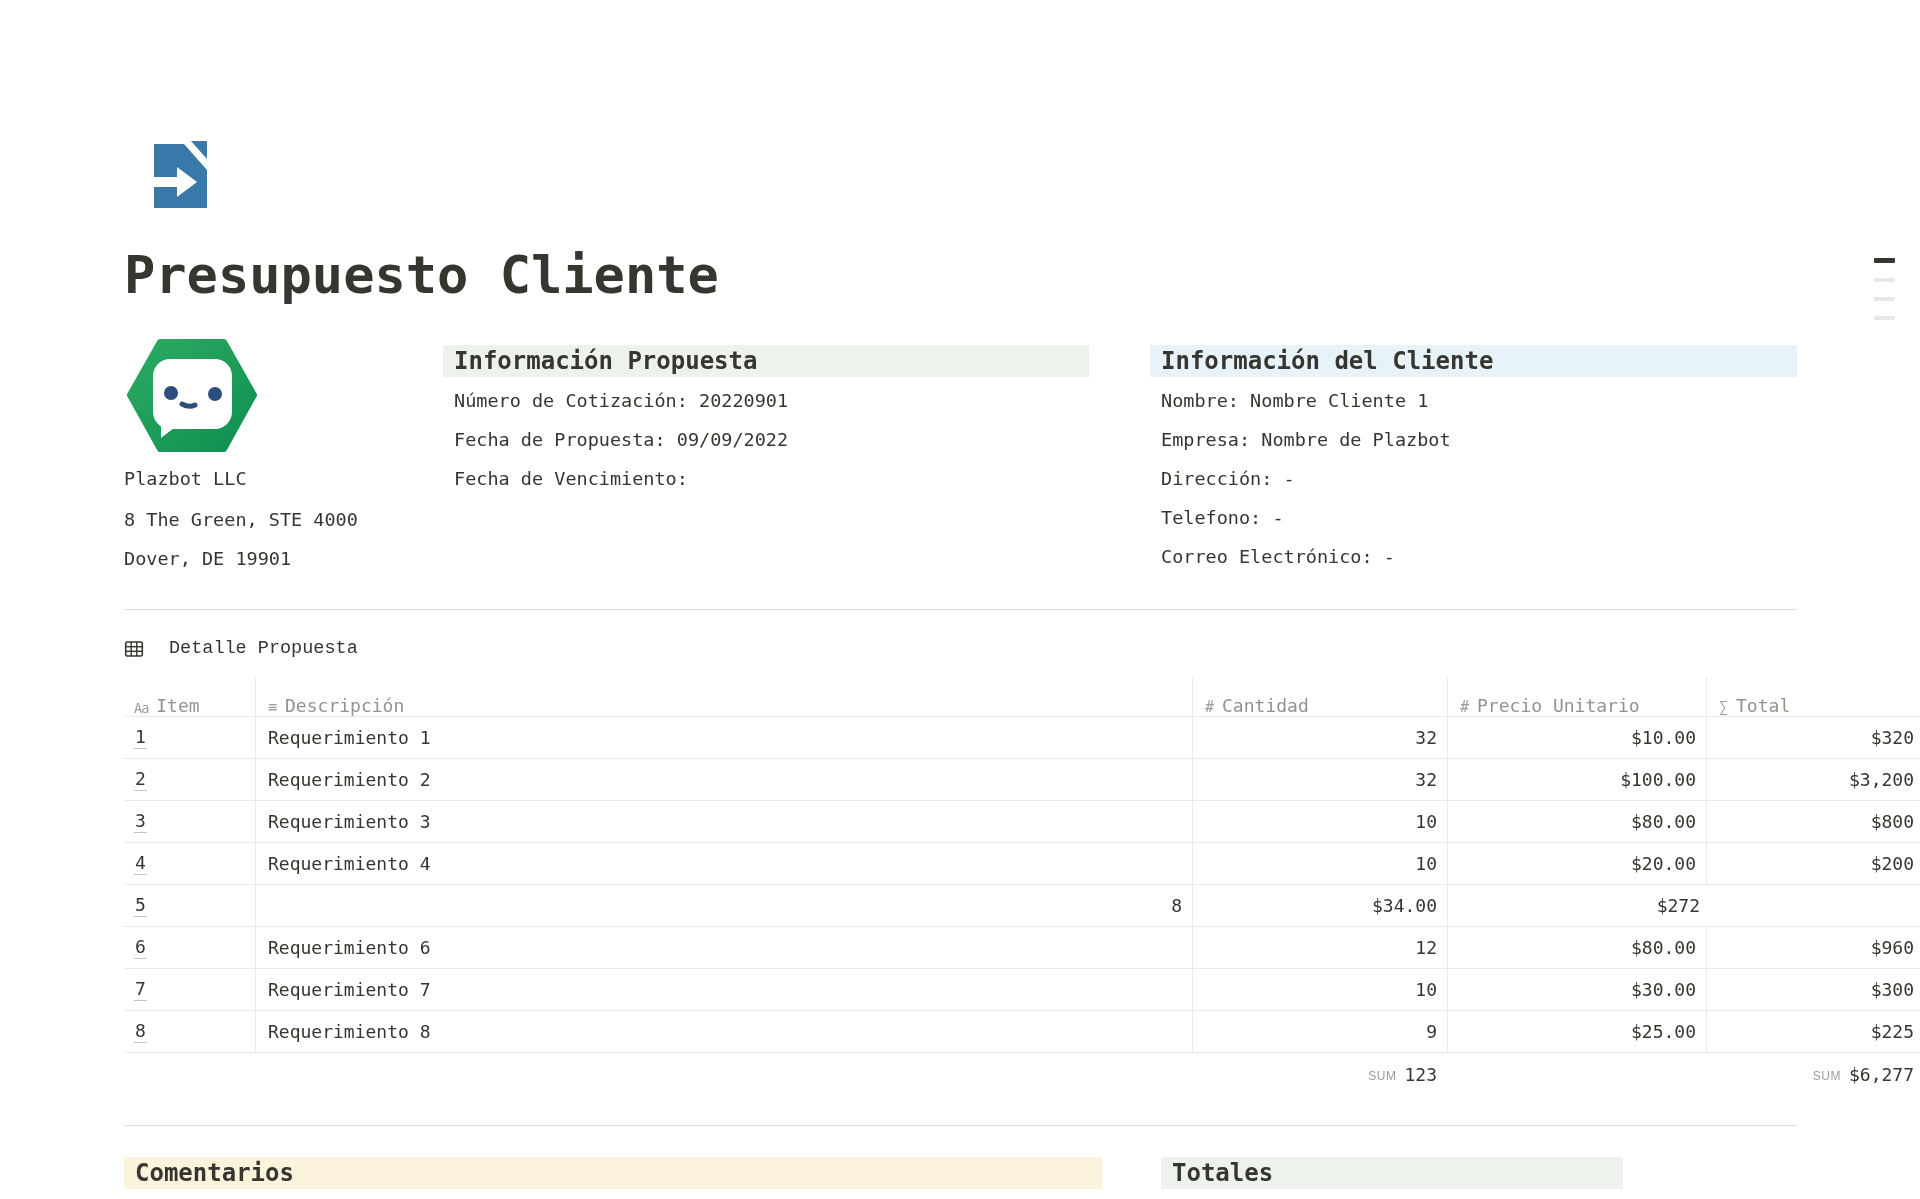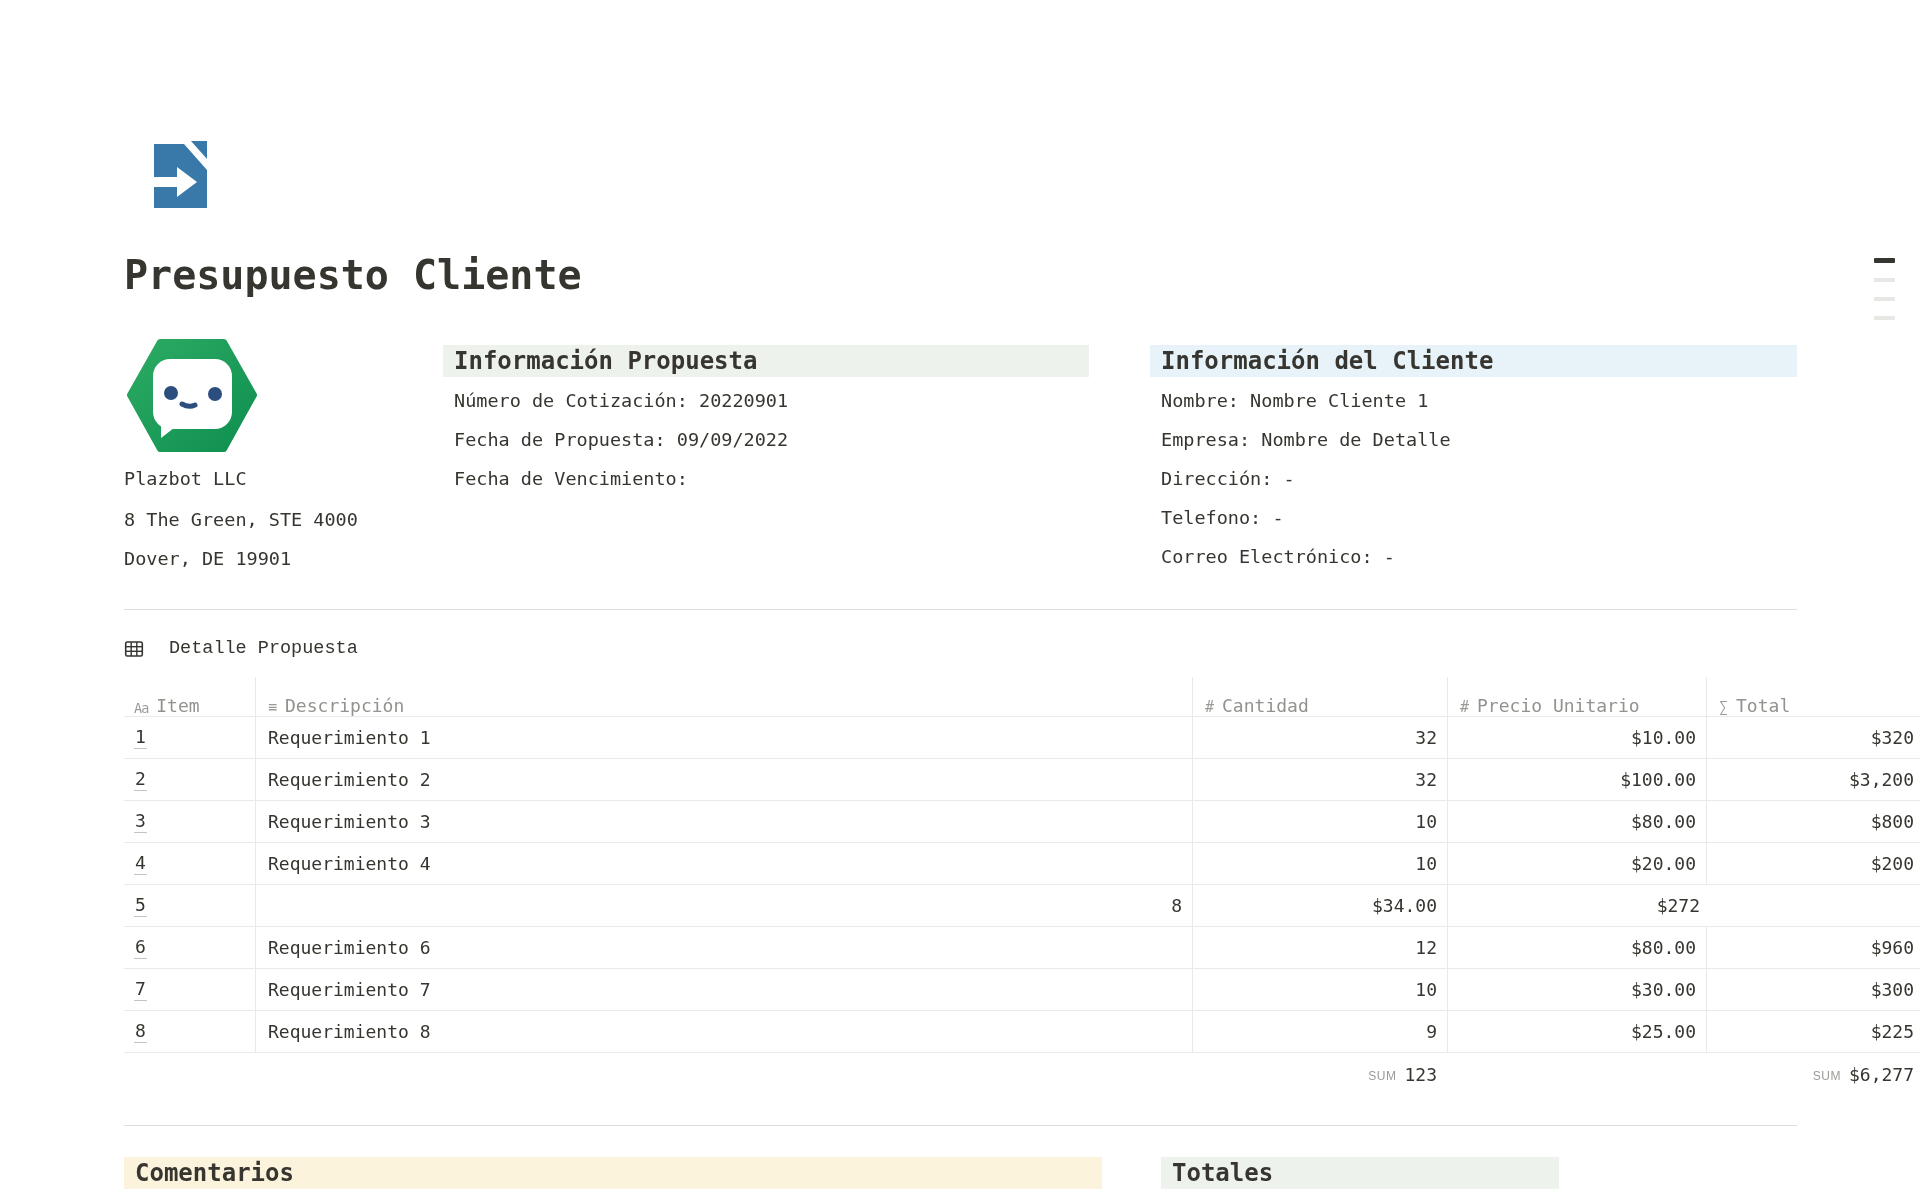--- a/index.html
+++ b/index.html
@@ -5,21 +5,21 @@
   * { margin:0; padding:0; box-sizing:border-box; }
   html,body { width:1920px; height:1199px; background:#ffffff; }
   body { font-family:"DejaVu Sans Mono", monospace; color:#37352f; }
   .page { position:relative; width:1920px; height:1199px; overflow:hidden; background:#fff; }
   .content { padding-left:124px; }
 
   
   .doc-icon { margin-top:141px; margin-left:22px; width:61px; height:67px; }
 
   
-  .page-title { margin-top:42px; font-size:40px; font-weight:bold; line-height:42px; letter-spacing:0; }
+  .page-title { margin-top:42px; font-size:52px; font-weight:bold; line-height:42px; letter-spacing:0; }
 
   
   .info-row { display:flex; margin-top:49px; align-items:flex-start; }
   .col-company { width:319px; }
   .col-proposal { width:646px; margin-right:61px; }
   .col-client { width:647px; }
   .section-heading { font-size:24px; font-weight:bold; line-height:32px; padding:0 11px; white-space:nowrap; }
   .hl-green { background:#edf3ec; }
   .hl-blue  { background:#e7f3f8; }
   .hl-yellow{ background:#fbf3db; }
@@ -56,21 +56,21 @@
   .t-sum { height:42px; align-items:center; }
   .sum-cell { display:flex; align-items:center; justify-content:flex-end; gap:8px; }
   .sum-cell.qty { padding-right:10px; }
   .sum-cell.total { padding-right:6px; }
   .sum-label { font-family:"Liberation Sans", sans-serif; font-size:12px; letter-spacing:0.5px; color:#9b9a97; padding-top:3px; }
   .sum-value { font-size:18px; color:#37352f; }
 
   
   .bottom-row { display:flex; margin-top:31px; align-items:flex-start; }
   .comments-block { width:978px; margin-right:59px; }
-  .totals-block { width:398px; }
+  .totals-block { width:462px; }
 
   
   .toc { position:absolute; top:258px; right:25px; width:21px; }
   .toc-bar { width:21px; height:4px; border-radius:1px; margin-bottom:15px; background:#e8e7e4; }
   .toc-bar.active { background:#37352f; height:5px; }
 </style>
 </head>
 <body>
 
 <div class="page">
@@ -118,21 +118,21 @@
           <div class="info-line">Número de Cotización: 20220901</div>
           <div class="info-line">Fecha de Propuesta: 09/09/2022</div>
           <div class="info-line">Fecha de Vencimiento:</div>
         </div>
       </div>
 
       <div class="col-client">
         <div class="section-heading hl-blue">Información del Cliente</div>
         <div class="info-lines">
           <div class="info-line">Nombre: Nombre Cliente 1</div>
-          <div class="info-line">Empresa: Nombre de Detalle</div>
+          <div class="info-line">Empresa: Nombre de Plazbot</div>
           <div class="info-line">Dirección: -</div>
           <div class="info-line">Telefono: -</div>
           <div class="info-line">Correo Electrónico: -</div>
         </div>
       </div>
     </div>
 
     <hr class="divider div-1">
 
     

